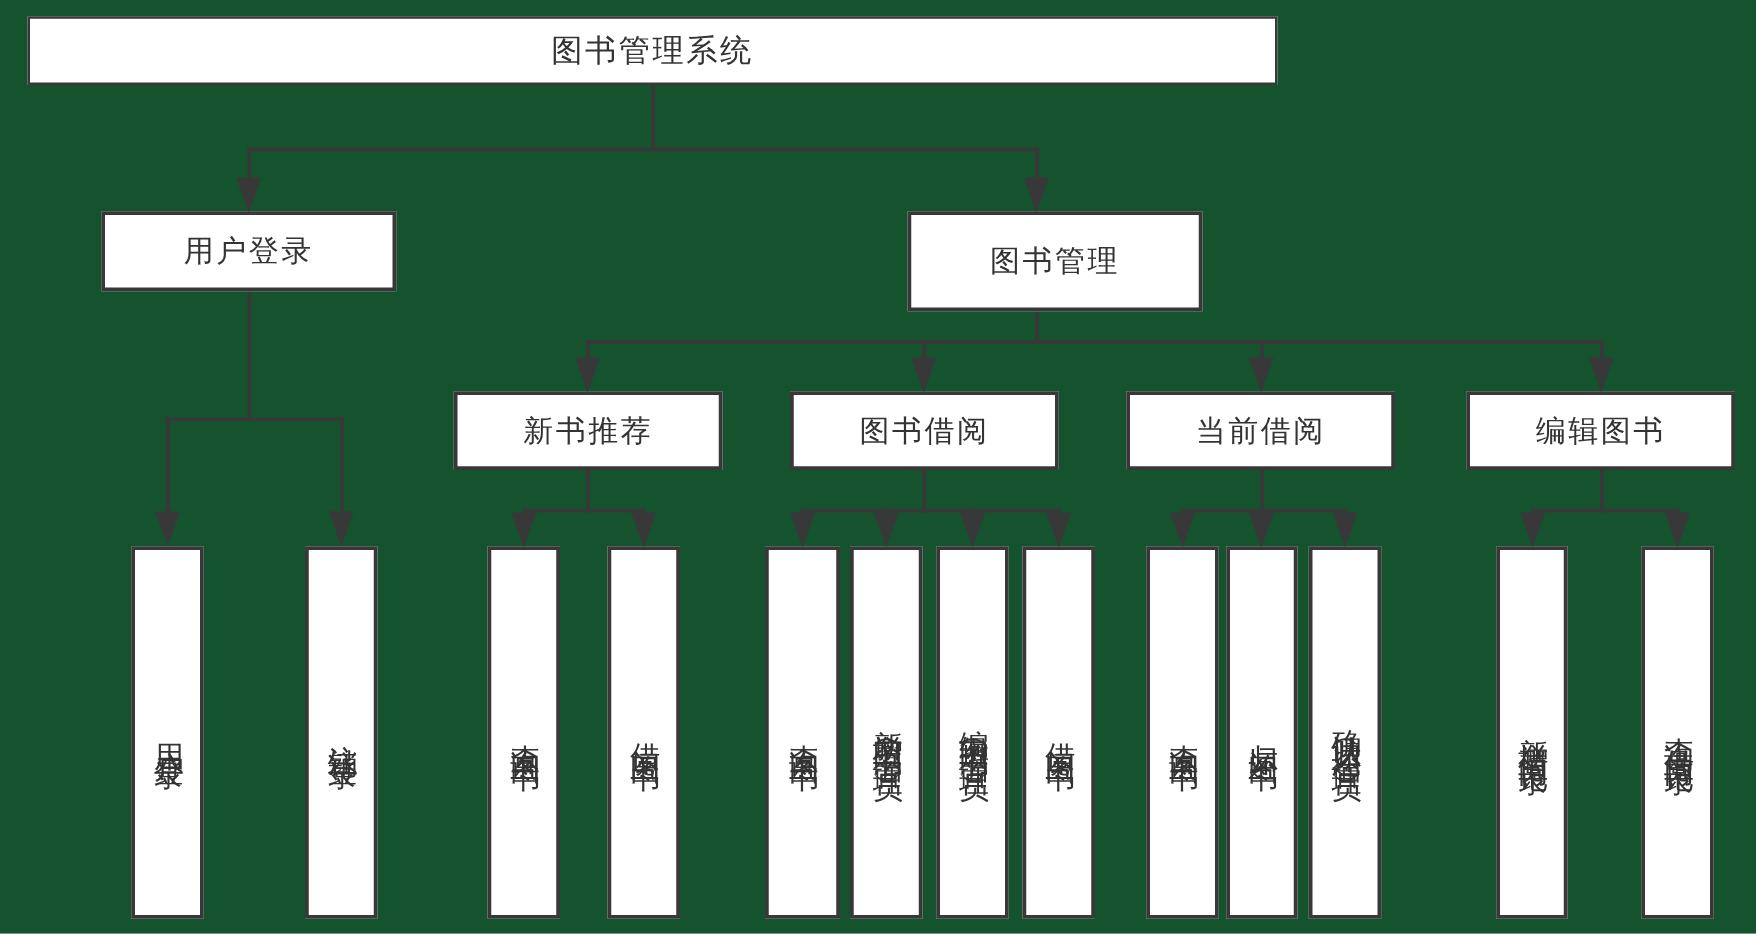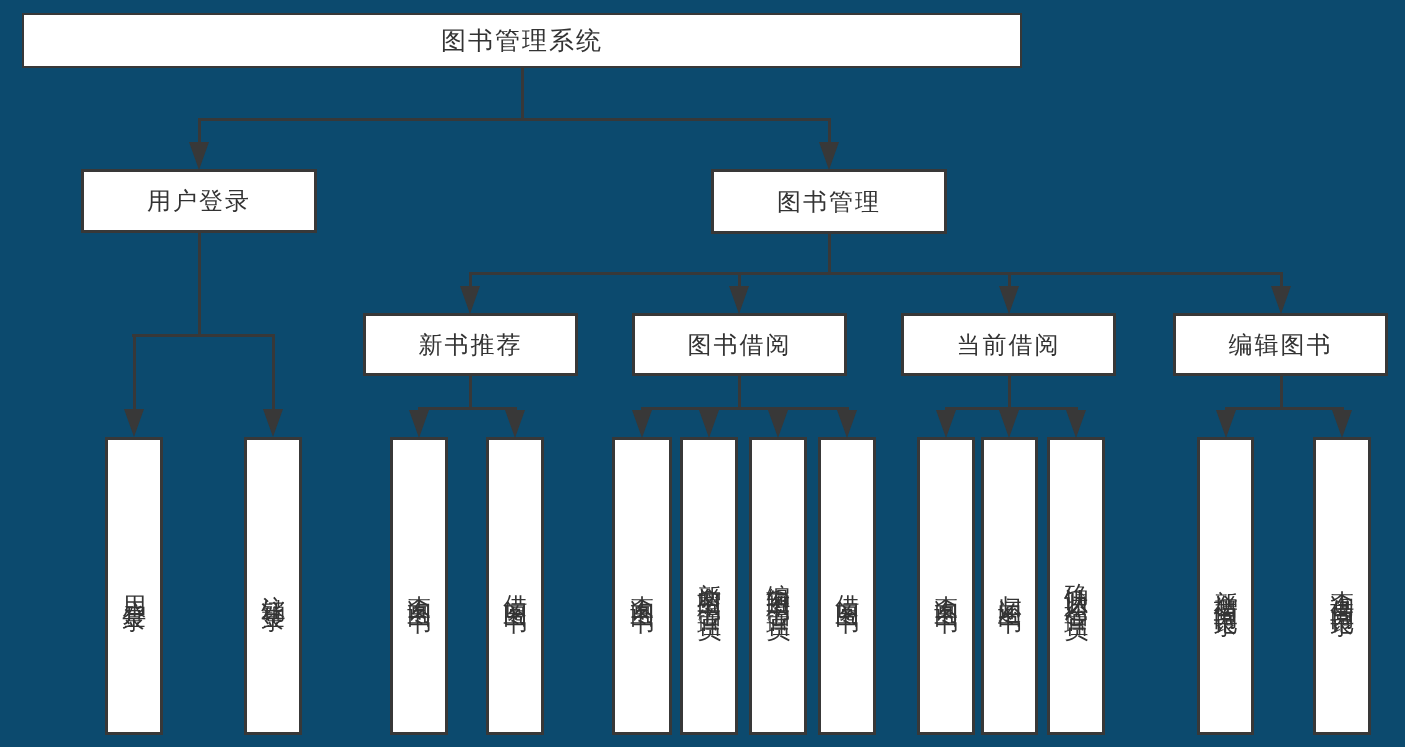--- a/index.html
+++ b/index.html
@@ -1,21 +1,21 @@
 <!DOCTYPE html>
 <html><head>
 <meta charset="utf-8">
 <style>
   * { box-sizing: border-box; margin: 0; padding: 0; }
   html, body { background: #ffffff; }
   .scene {
     position: relative;
     width: 1405px;
     height: 747px;
-    background: #0c4a6e;
+    background: #14532d;
     font-family: "Liberation Sans", sans-serif;
     overflow: hidden;
     text-decoration: underline;
   }
   .node {
     position: absolute;
     border: 3px solid #383838;
     background: #ffffff;
     display: flex;
     align-items: center;
@@ -129,21 +129,21 @@
   <div class="arrow" style="left:1216px;top:410px;"></div>
   <div class="arrow" style="left:1332px;top:410px;"></div>
 
   <div class="node root" style="left:22px;top:13px;width:1000px;height:55px;">
     <span>图书管理系统</span>
   </div>
 
   <div class="node" style="left:81px;top:169px;width:236px;height:64px;">
     <span>用户登录</span>
   </div>
-  <div class="node" style="left:711px;top:169px;width:236px;height:65px;">
+  <div class="node" style="left:726px;top:169px;width:236px;height:80px;">
     <span>图书管理</span>
   </div>
 
   <div class="node" style="left:363px;top:313px;width:215px;height:63px;">
     <span>新书推荐</span>
   </div>
   <div class="node" style="left:901px;top:313px;width:215px;height:63px;">
     <span>当前借阅</span>
   </div>
   <div class="node" style="left:632px;top:313px;width:215px;height:63px;">

